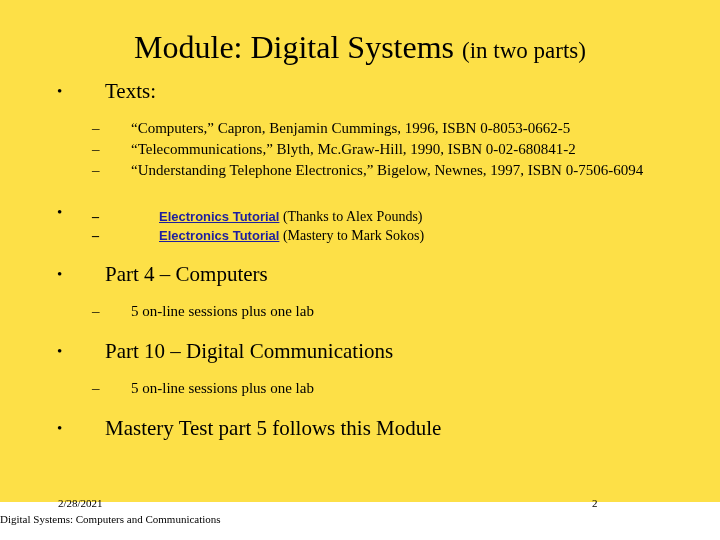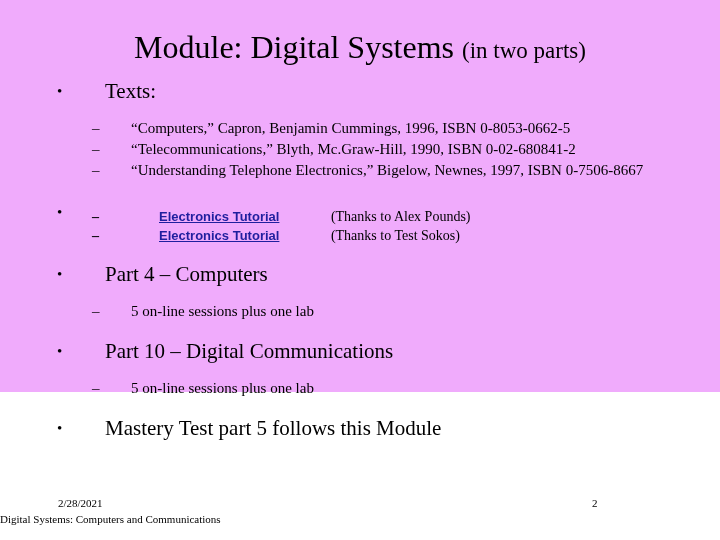--- a/index.html
+++ b/index.html
@@ -12,22 +12,22 @@
     background: #ffffff;
     font-family: "Liberation Serif", "DejaVu Serif", serif;
     color: #000000;
     overflow: hidden;
     position: relative;
   }
 
   .slide {
     position: relative;
     width: 720px;
-    height: 392px;
-    background: #f0abfc;
+    height: 502px;
+    background: #fde047;
   }
 
   
   .title {
     position: absolute;
     left: 0px;
     top: 28px;
     width: 720px;
     text-align: center;
     white-space: nowrap;
@@ -96,21 +96,20 @@
     color: #1f1f9e;
     text-decoration: underline;
     cursor: pointer;
     margin-left: 28px;
   }
   .thanks {
     font-family: "Liberation Serif", "DejaVu Serif", serif;
     font-weight: normal;
     font-size: 14px;
     color: #000000;
-    padding-left: 48px;
   }
 
   .gap-sm { height: 8px; }
   .gap-md { height: 12px; }
   .gap-lg { height: 16px; }
 
   
   .group { margin-bottom: 0px; }
 
   
@@ -166,38 +165,38 @@
       <div class="lvl2">
         <span class="dash">–</span>
         <span>“Computers,” Capron, Benjamin Cummings, 1996, ISBN 0-8053-0662-5</span>
       </div>
       <div class="lvl2">
         <span class="dash">–</span>
         <span>“Telecommunications,” Blyth, Mc.Graw-Hill, 1990, ISBN 0-02-680841-2</span>
       </div>
       <div class="lvl2">
         <span class="dash">–</span>
-        <span>“Understanding Telephone Electronics,” Bigelow, Newnes, 1997, ISBN 0-7506-8667</span>
+        <span>“Understanding Telephone Electronics,” Bigelow, Newnes, 1997, ISBN 0-7506-6094</span>
       </div>
     </div>
 
     <div class="gap-lg"></div>
 
     <div class="group">
       <div class="lvl1">
         <span class="bullet">•</span>
       </div>
       <div class="gap-sm"></div>
       <div class="lvl2 links">
         <span class="dash">–</span>
         <span class="link">Electronics Tutorial</span><span class="thanks"> (Thanks to Alex Pounds)</span>
       </div>
       <div class="lvl2 links">
         <span class="dash">–</span>
-        <span class="link">Electronics Tutorial</span><span class="thanks"> (Thanks to Test Sokos)</span>
+        <span class="link">Electronics Tutorial</span><span class="thanks"> (Mastery to Mark Sokos)</span>
       </div>
     </div>
 
     <div class="gap-lg"></div>
 
     <div class="group">
       <div class="lvl1">
         <span class="bullet">•</span>
         <span>Part 4 – Computers</span>
       </div>

